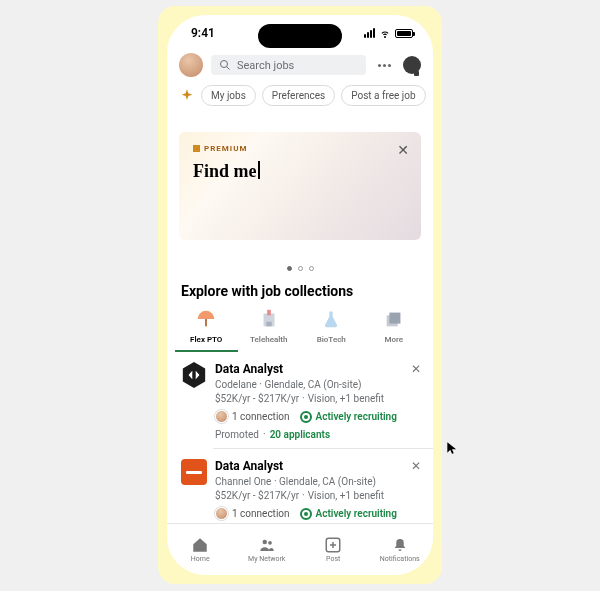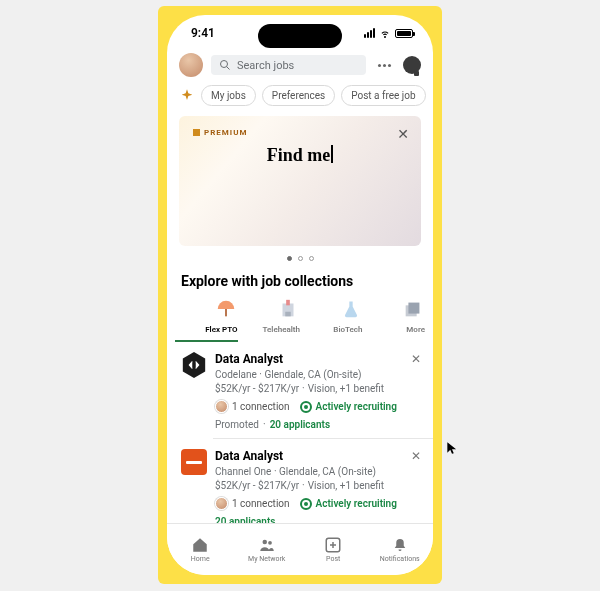--- a/index.html
+++ b/index.html
@@ -3,22 +3,22 @@
 <meta charset="utf-8">
 <style>
   * { box-sizing: border-box; margin: 0; padding: 0; font-family: -apple-system, BlinkMacSystemFont, "Segoe UI", Roboto, Helvetica, Arial, sans-serif; }
   html, body { width: 600px; height: 591px; background: #f0f0f0; overflow: hidden; }
 
   
   .phone {
     position: absolute;
     left: 158px; top: 6px;
     width: 284px; height: 578px;
-    background: #fde047;
-    border-radius: 6px;
+    background: #fef9c3;
+    border-radius: 17px;
     padding: 9px;
   }
   .screen {
     width: 100%; height: 100%;
     background: #fff;
     border-radius: 38px;
     overflow: hidden;
     display: flex; flex-direction: column;
   }
   .notch {
@@ -65,37 +65,37 @@
   
   .chips { display:flex; gap:6px; padding: 0 12px 10px 12px; align-items:center; }
   .ai-icon { width:16px;height:16px;color:#d08b1d; flex:none; }
   .chip {
     border:1px solid #d9d9d9; border-radius: 14px; padding: 4px 9px;
     font-size: 10px; color:#555; background:#fff; white-space:nowrap;
   }
 
   
   .banner {
-    margin: 0 12px; height: 130px; border-radius: 6px;
+    margin: 16px 12px; height: 108px; border-radius: 6px;
     background: linear-gradient(130deg, #fdf3de 0%, #fef9f2 25%, #f4ece8 55%, #e3dbe0 100%);
-    padding: 12px 14px; position: relative; text-align: center;
+    padding: 12px 14px; position: relative;
   }
   .premium-tag { display:flex; align-items:center; gap:4px; font-size:8px; letter-spacing:1px; color:#a35f12; font-weight:700;}
   .premium-tag .sq{width:7px;height:7px;background:#d08b1d;}
   .banner-close { position:absolute; top:10px; right:12px; color:#555; font-size:14px; cursor:pointer;}
   .banner-text { margin-top:8px; font-size:18px; font-weight:600; color:#000; display:inline-block;font-family:Liberation Serif, serif;}
   .cursor { display:inline-block; width:2px; height:18px; background:#000; vertical-align:-2px; margin-left:1px;}
   .dots { display:flex; gap:6px; justify-content:center; padding:10px 0 8px 0;}
   .dots span{width:5px;height:5px;border-radius:50%;border:1px solid #9a9a9a;}
   .dots span.active{background:#6b6b6b;border-color:#6b6b6b;}
 
   
   .section-title { font-size:14px; font-weight:700; color:#000; padding: 4px 14px 8px 14px;}
   .cat-row { display:flex; padding: 0 8px; }
-  .cat { flex:1; display:flex; flex-direction:column; align-items:flex-end; gap:4px; padding-bottom:6px;}
+  .cat { flex:1; display:flex; flex-direction:column; align-items:center; gap:4px; padding-bottom:6px;}
   .cat-icon { width:24px; height:24px; display:flex; align-items:center; justify-content:center; }
   .cat-label { font-size:8px; color:#7a7a7a; font-weight:600;}
   .cat.active .cat-label{ color:#000;}
   .cat.active { border-bottom: 2px solid #2a7d46; }
 
   
   .cards { flex:1; overflow:hidden; }
   .job-card { display:flex; gap:8px; padding: 10px 14px 8px 14px; font-size: 10px; position:relative;}
   .sep { height:1px; background:#e6e6e6; margin-left:46px; }
   .job-logo { width:26px;height:26px;border-radius:4px;flex:none; display:flex;align-items:center;justify-content:center;}

